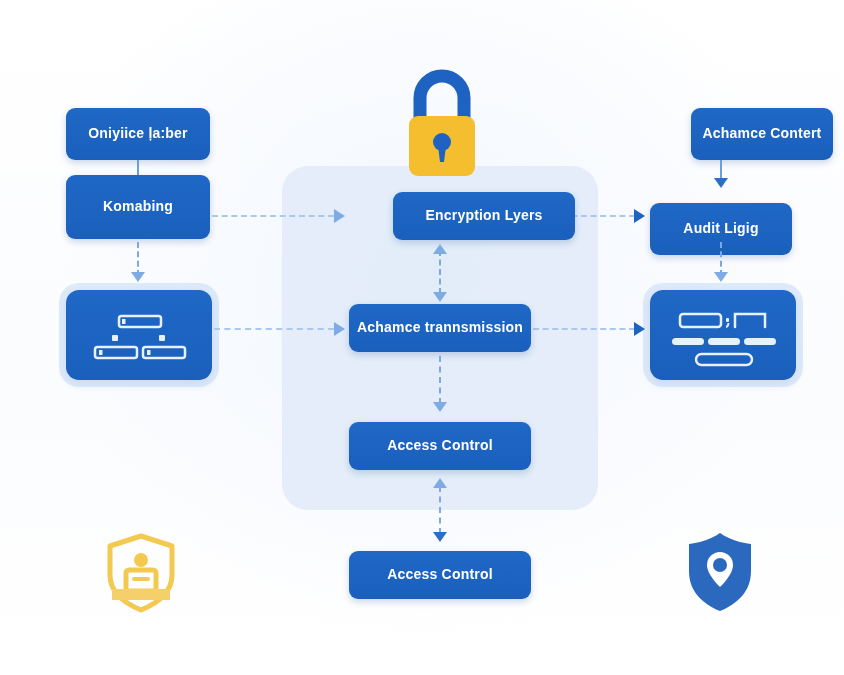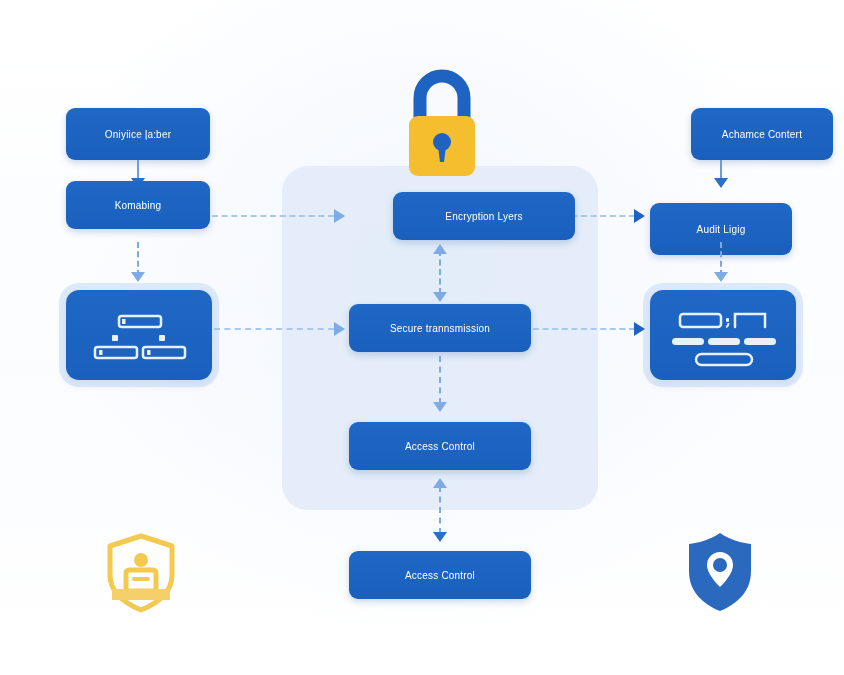--- a/index.html
+++ b/index.html
@@ -47,29 +47,29 @@
     background: linear-gradient(180deg, #2068c6 0%, #1a5fbc 100%);
     border-radius: 9px;
     box-shadow: 0 3px 7px rgba(26,79,160,0.22);
     color: #ffffff;
     letter-spacing: 0.2px;
     text-align: center;
     box-sizing: border-box;
     padding: 0 10px;
   }
   .node span {
-    font-size: 10px;
-    font-weight: 400;
+    font-size: 14px;
+    font-weight: 700;
     line-height: 1.1;
     white-space: nowrap;
   }
 
   
   .n-left-1  { left: 66px;  top: 108px; width: 144px; height: 52px; }
-  .n-left-2  { left: 66px;  top: 181px; width: 144px; height: 48px; }
+  .n-left-2  { left: 66px;  top: 175px; width: 144px; height: 64px; }
 
   
   .n-right-1 { left: 650px; top: 108px; width: 142px; height: 52px; margin-left: 41px; }
   .n-right-2 { left: 650px; top: 190px; width: 142px; height: 52px; margin-top: 13px; }
 
   
   .n-center-1 { left: 349px; top: 192px; width: 182px; height: 48px; margin-left: 44px; }
   .n-center-2 { left: 349px; top: 304px; width: 182px; height: 48px; }
   .n-center-3 { left: 349px; top: 422px; width: 182px; height: 48px; }
   .n-center-4 { left: 349px; top: 551px; width: 182px; height: 48px; }
@@ -221,21 +221,21 @@
 
   <div class="node n-center-1">
     <span>Encryption Lyers</span>
   </div>
 
   <div class="v-dash" style="left:439px; top:250px; height:44px;"></div>
   <div class="arrow-up" style="left:433px; top:244px;"></div>
   <div class="arrow-down light" style="left:433px; top:292px;"></div>
 
   <div class="node n-center-2">
-    <span>Secure trannsmission</span>
+    <span>Achamce trannsmission</span>
   </div>
 
   <div class="v-dash" style="left:439px; top:356px; height:48px;"></div>
   <div class="arrow-down light" style="left:433px; top:402px;"></div>
 
   <div class="node n-center-3">
     <span>Access Control</span>
   </div>
 
   <div class="v-dash" style="left:439px; top:486px; height:48px;"></div>

